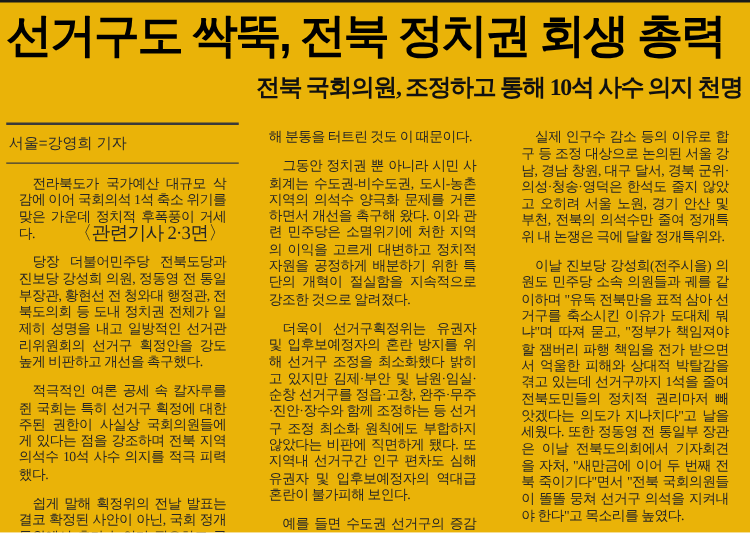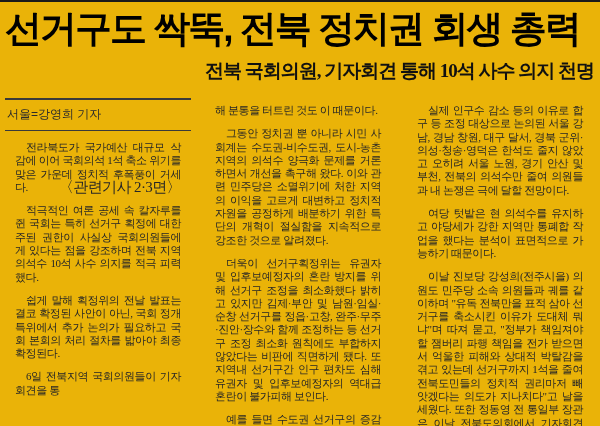--- a/index.html
+++ b/index.html
@@ -102,41 +102,41 @@
   <div class="content-row">
 
     <div class="col">
       <div class="byline-box">
         <span>서울=강영희 기자</span>
       </div>
       <p class="body-p">
         <span>전라북도가 국가예산 대규모 삭감에 이어 국회의석 1석 축소 위기를 맞은 가운데 정치적 후폭풍이 거세다.</span>
         <span class="related-note">〈관련기사 2·3면〉</span>
       </p>
+      <p class="body-p">당장 더불어민주당 전북도당과 진보당 강성희 의원, 정동영 전 통일부장관, 황현선 전 청와대 행정관, 전북도의회 등 도내 정치권 전체가 일제히 성명을 내고 일방적인 선거관리위원회의 선거구 획정안을 강도높게 비판하고 개선을 촉구했다.</p>
       <p class="body-p">적극적인 여론 공세 속 칼자루를 쥔 국회는 특히 선거구 획정에 대한 주된 권한이 사실상 국회의원들에게 있다는 점을 강조하며 전북 지역 의석수 10석 사수 의지를 적극 피력했다.</p>
       <p class="body-p">쉽게 말해 획정위의 전날 발표는 결코 확정된 사안이 아닌, 국회 정개특위에서 추가 논의가 필요하고 국회 본회의 처리 절차를 밟아야 최종 확정된다.</p>
       <p class="body-p">6일 전북지역 국회의원들이 기자회견을 통</p>
     </div>
 
     <div class="right-wrap">
       <h2 class="subhead">
-        <span>전북 국회의원, 기자회견 통해 10석 사수 의지 천명</span><br>
+        <span>전북 국회의원, 조정하고 통해 10석 사수 의지 천명</span><br>
       </h2>
 
       <div class="two-cols">
         <div class="col">
           <p class="body-p no-indent">해 분통을 터트린 것도 이 때문이다.</p>
           <p class="body-p">그동안 정치권 뿐 아니라 시민 사회계는 수도권-비수도권, 도시-농촌지역의 의석수 양극화 문제를 거론하면서 개선을 촉구해 왔다. 이와 관련 민주당은 소멸위기에 처한 지역의 이익을 고르게 대변하고 정치적 자원을 공정하게 배분하기 위한 특단의 개혁이 절실함을 지속적으로 강조한 것으로 알려졌다.</p>
           <p class="body-p">더욱이 선거구획정위는 유권자 및 입후보예정자의 혼란 방지를 위해 선거구 조정을 최소화했다 밝히고 있지만 김제·부안 및 남원·임실·순창 선거구를 정읍·고창, 완주·무주·진안·장수와 함께 조정하는 등 선거구 조정 최소화 원칙에도 부합하지 않았다는 비판에 직면하게 됐다. 또 지역내 선거구간 인구 편차도 심해 유권자 및 입후보예정자의 역대급 혼란이 불가피해 보인다.</p>
           <p class="body-p">예를 들면 수도권 선거구의 증감은 수도권 내에서 조정하고, 지방 선거구의 증감 여부는 지역균형발전 등을 반드시 고려해야 한다는 입장을 국회 정개특위와 선거구획정위에 대한 정당 진술을 통해 수차례 밝혀왔다.</p>
         </div>
 
         <div class="col">
-          <p class="body-p">실제 인구수 감소 등의 이유로 합구 등 조정 대상으로 논의된 서울 강남, 경남 창원, 대구 달서, 경북 군위·의성·청송·영덕은 한석도 줄지 않았고 오히려 서울 노원, 경기 안산 및 부천, 전북의 의석수만 줄여 의원들과 내 논쟁은 극에 달할 전망이다.</p>
-          <p class="body-p">여당 텃밭은 현 의석수를 유지하고 야당세가 강한 지역만 통폐합 작업을 했다는 분석이 표면적으로 가능하기 때문이다.</p>
+          <p class="body-p">실제 인구수 감소 등의 이유로 합구 등 조정 대상으로 논의된 서울 강남, 경남 창원, 대구 달서, 경북 군위·의성·청송·영덕은 한석도 줄지 않았고 오히려 서울 노원, 경기 안산 및 부천, 전북의 의석수만 줄여 정개특위 내 논쟁은 극에 달할 정개특위와.</p>
           <p class="body-p">
             <span>이날 진보당 강성희(전주시을) 의원도 민주당 소속 의원들과 궤를 같이하며 "유독 전북만을 표적 삼아 선거구를 축소시킨 이유가 도대체 뭐냐"며 따져 묻고, "정부가 책임져야 할 잼버리 파행 책임을 전가 받으면서 억울한 피해와 상대적 박탈감을 겪고 있는데 선거구까지 1석을 줄여 전북도민들의 정치적 권리마저 빼앗겠다는 의도가 지나치다"고 날을 세웠다. 또한 정동영 전 통일부 장관은 이날 전북도의회에서 기자회견을 자처, "새만금에 이어 두 번째 전북 죽이기다"면서 "전북 국회의원들이 똘똘 뭉쳐 선거구 의석을 지켜내야 한다"고 목소리를 높였다. </span>
           </p>
         </div>
       </div>
     </div>
 
   </div>
 </div>
 

